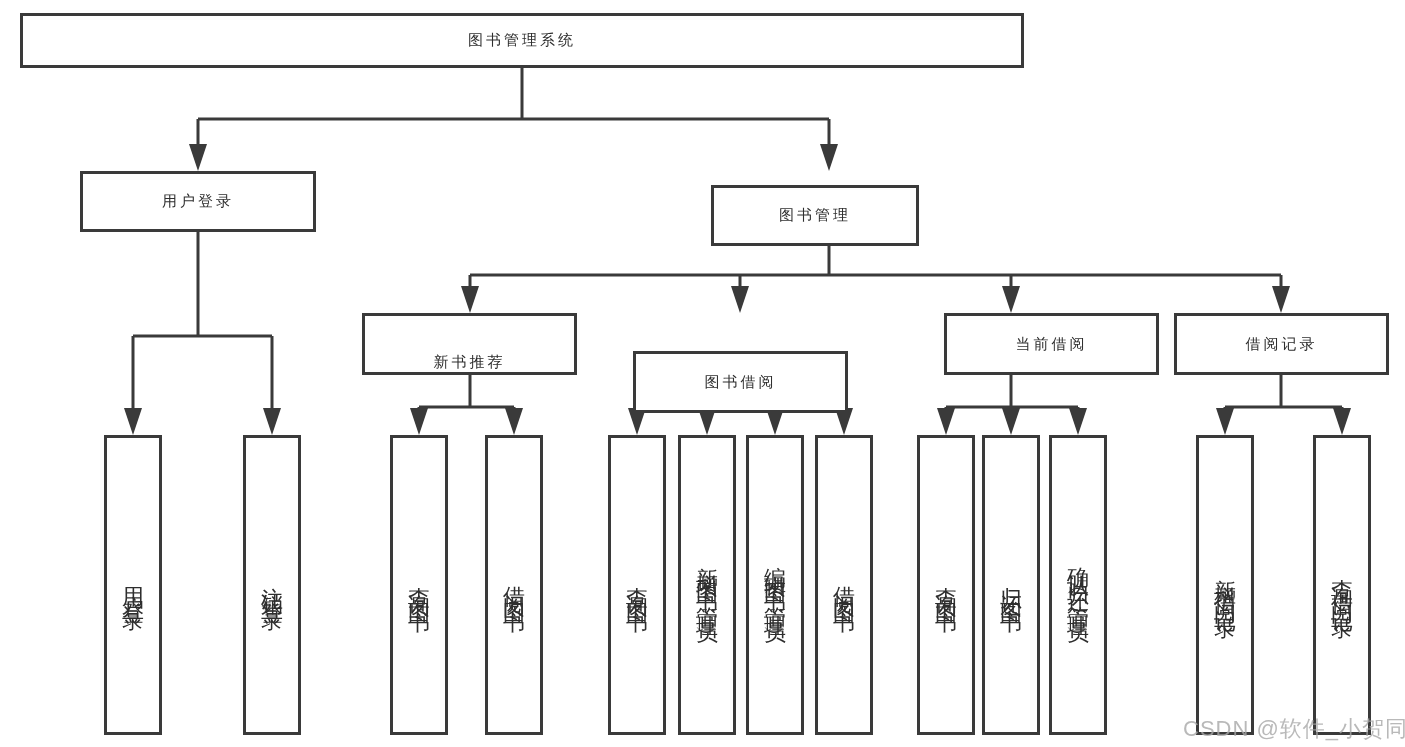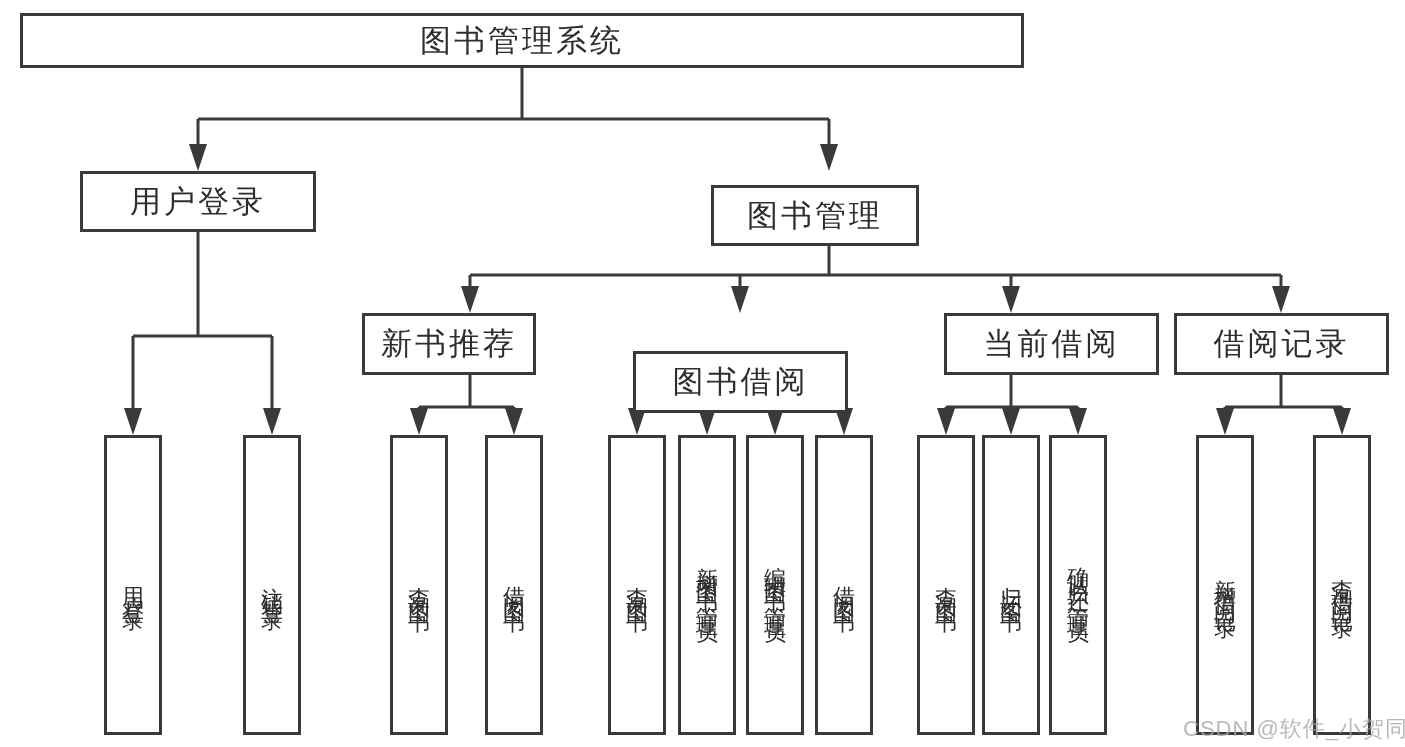--- a/index.html
+++ b/index.html
@@ -35,21 +35,21 @@
     box-sizing: border-box;
     background: #ffffff;
     border: 3px solid #3a3a3a;
     display: flex;
     align-items: center;
     justify-content: center;
     color: #2e2e2e;
     z-index: 1;
   }
   .h-node {
-    font-size: 31px;
+    font-size: 15px;
     letter-spacing: 3px;
   }
   .leaf {
     top: 435px;
     width: 58px;
     height: 300px;
   }
   .leaf .lbl {
     writing-mode: vertical-rl;
     text-orientation: mixed;
@@ -108,21 +108,21 @@
     <span class="lbl">图书管理系统</span>
   </div>
 
   <div class="node h-node" style="left:80px; top:171px; width:236px; height:61px;">
     <span class="lbl">用户登录</span>
   </div>
   <div class="node h-node" style="left:711px; top:185px; width:208px; height:61px;">
     <span class="lbl">图书管理</span>
   </div>
 
-  <div class="node h-node" style="left:362px; top:313px; width:174px; height:62px;">
+  <div class="node h-node" style="left:362px; top:313px; width:215px; height:62px;align-items:flex-end;">
     <span class="lbl">新书推荐</span>
   </div>
   <div class="node h-node" style="left:633px; top:313px; width:215px; height:62px;margin-top:38px;">
     <span class="lbl">图书借阅</span>
   </div>
   <div class="node h-node" style="left:944px; top:313px; width:215px; height:62px;">
     <span class="lbl">当前借阅</span>
   </div>
   <div class="node h-node" style="left:1174px; top:313px; width:215px; height:62px;">
     <span class="lbl">借阅记录</span>

